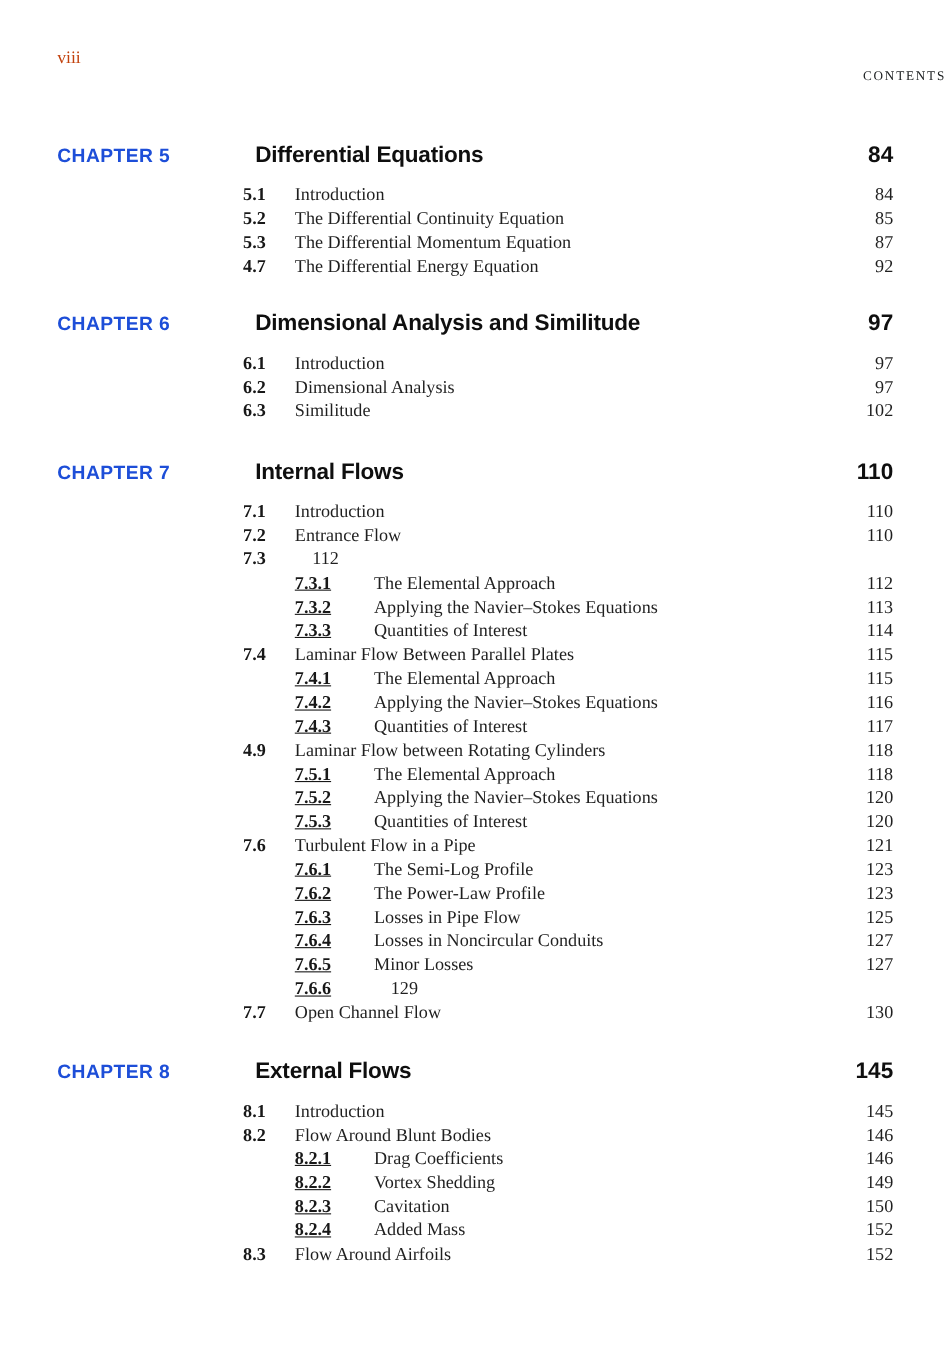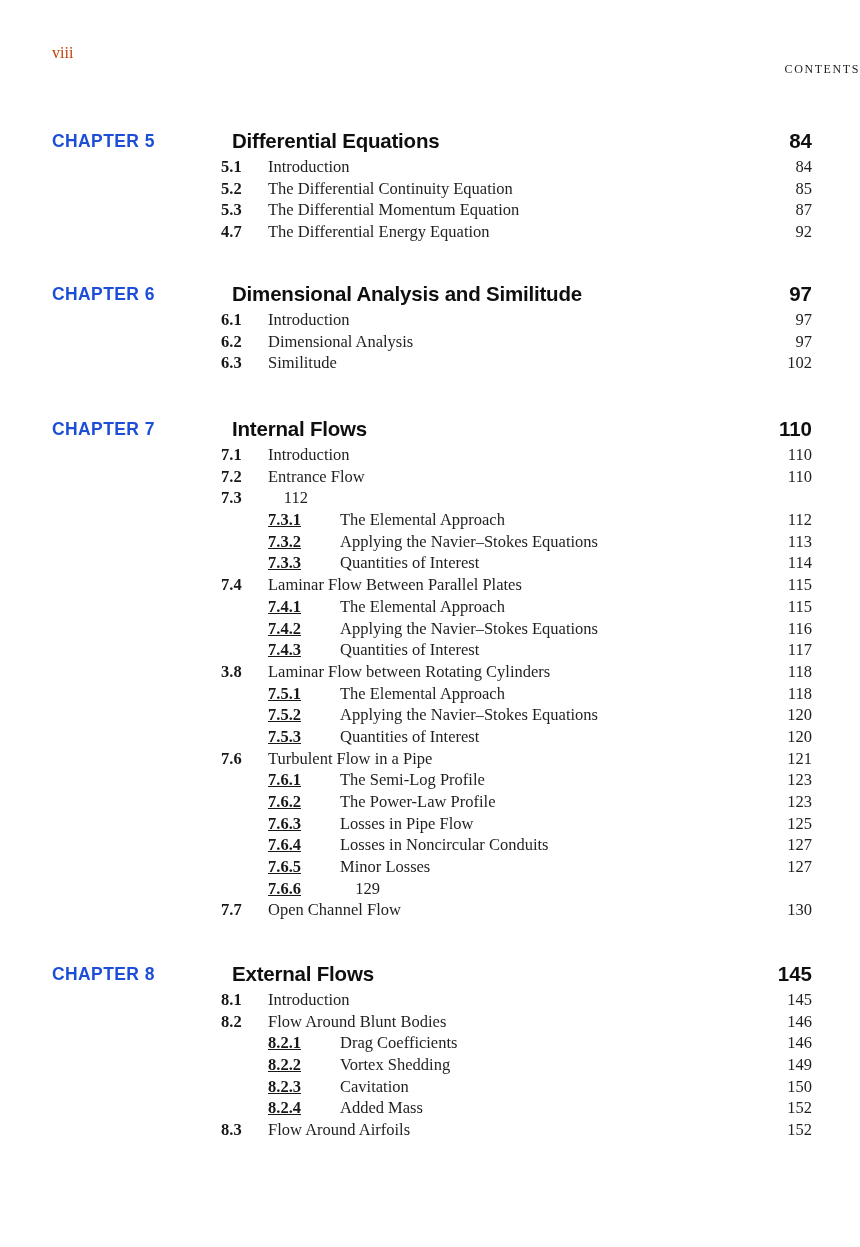--- a/index.html
+++ b/index.html
@@ -28,21 +28,21 @@
     position:absolute;left:232px;top:0;
     font-family:"Liberation Sans",sans-serif;font-weight:700;
     font-size:20.5px;line-height:26px;letter-spacing:-0.2px;
     color:#0f0f0f;
   }
   .ch-page{
     position:absolute;right:48px;top:0;
     font-family:"Liberation Sans",sans-serif;font-weight:700;
     font-size:20.5px;line-height:26px;color:#0f0f0f;
   }
-  .entries{margin-top:2px;}
+  .entries{margin-top:12px;}
   .entry{
     display:flex;align-items:baseline;
     height:21.7px;font-size:16.5px;line-height:21.7px;
     color:#1f1f1f;
   }
   .entry .num{font-weight:700;flex:0 0 auto;color:#181818;}
   .entry.l1{padding-left:221px;}
   .entry.l1 .num{width:47px;}
   .entry.l2{padding-left:268px;}
   .entry.l2 .num{width:72px;text-decoration:underline;}
@@ -176,21 +176,21 @@
     <span class="pg">116</span>
   </div>
 
   <div class="entry l2">
     <span class="num">7.4.3</span>
     <span class="title">Quantities of Interest</span>
     <span class="pg">117</span>
   </div>
 
   <div class="entry l1">
-    <span class="num">3.8</span>
+    <span class="num">4.9</span>
     <span class="title">Laminar Flow between Rotating Cylinders</span>
     <span class="pg">118</span>
   </div>
 
   <div class="entry l2">
     <span class="num">7.5.1</span>
     <span class="title">The Elemental Approach</span>
     <span class="pg">118</span>
   </div>
 

